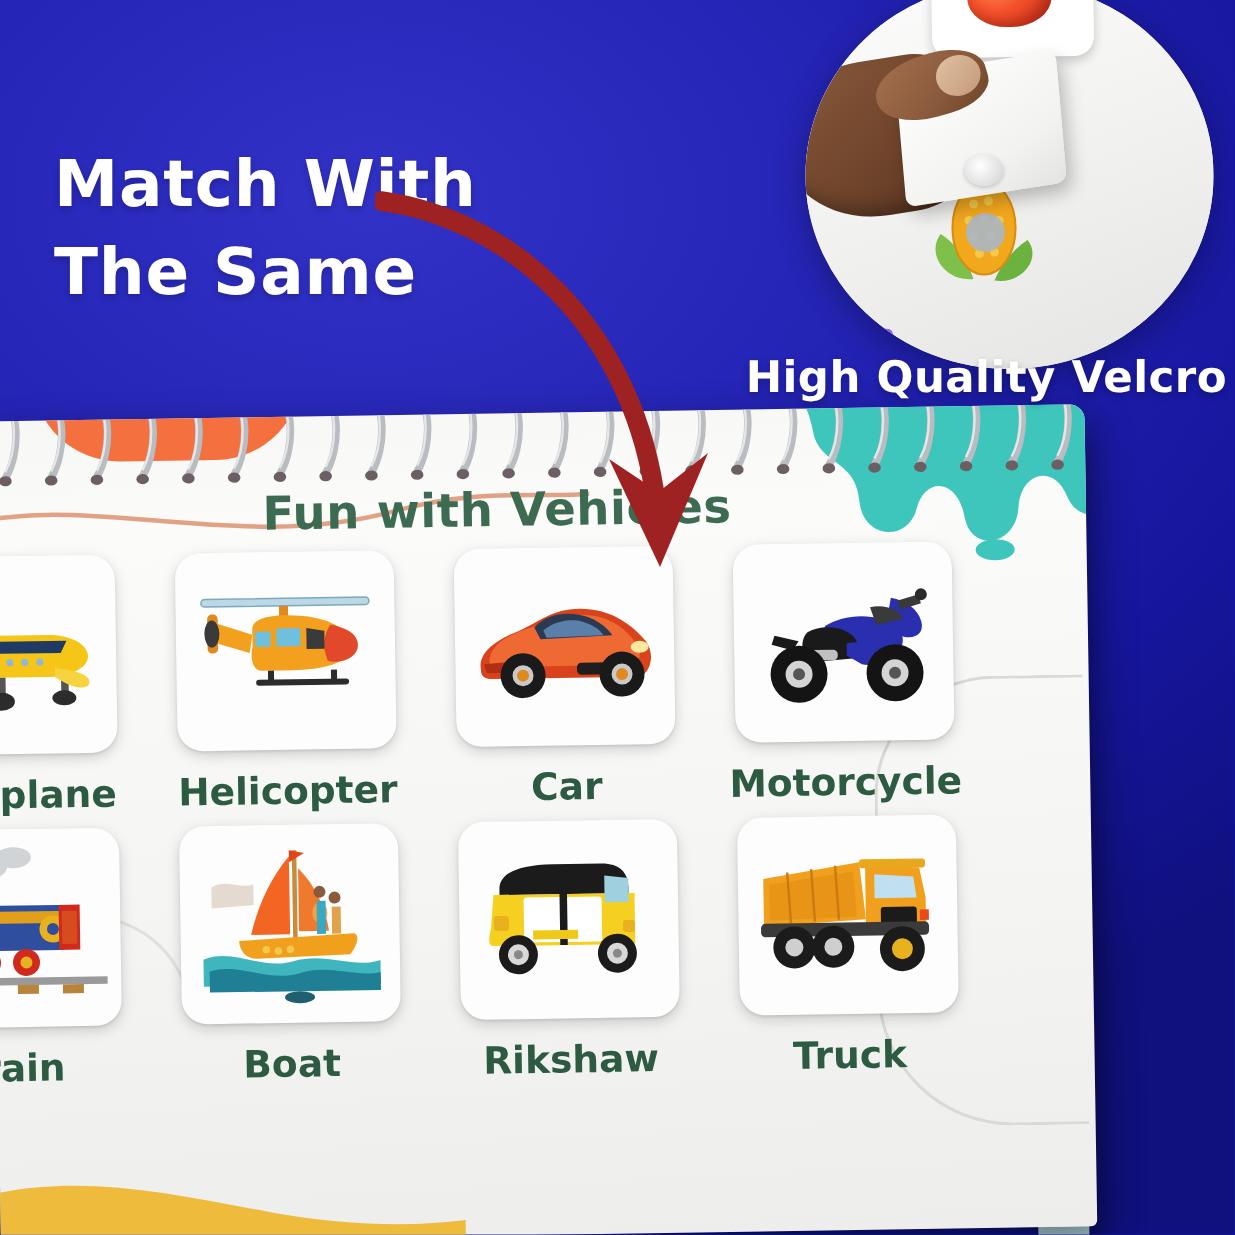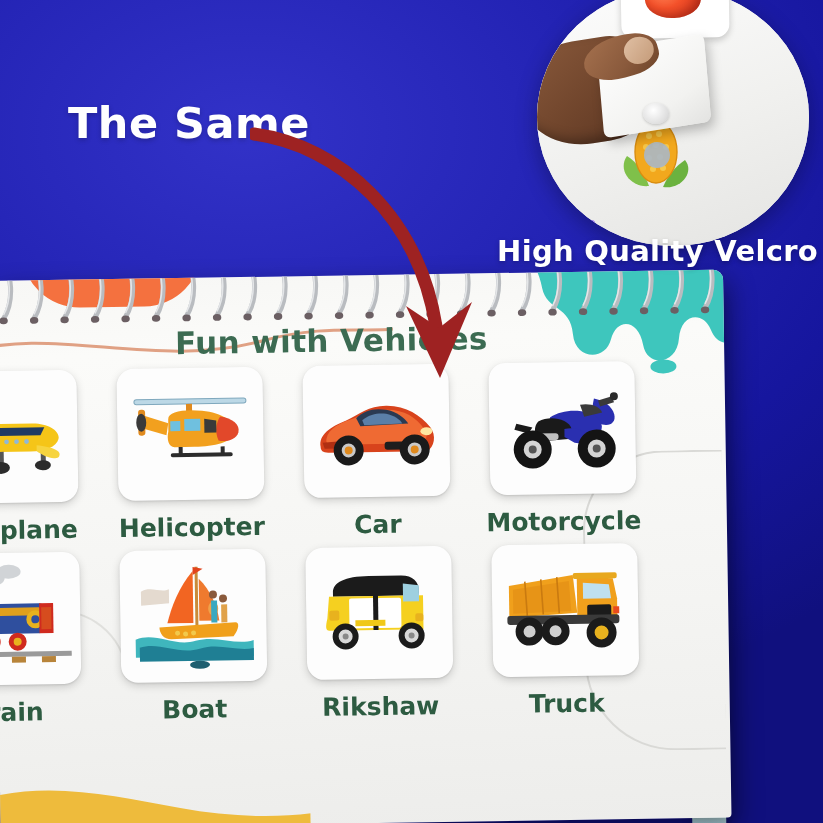--- a/index.html
+++ b/index.html
@@ -22,21 +22,21 @@
     position:absolute; left:36px; top:94px; width:330px;
     color:#ffffff;
     font-family:"DejaVu Sans", sans-serif;
     font-weight:bold;
     font-size:43px;
     line-height:1.38;
     letter-spacing:.5px;
     text-shadow:0 2px 5px rgba(0,0,0,.22);
     z-index:30;
   }
-  #headline .l2 { display:block;margin-left:32px; }
+  #headline .l2 { display:block; }
 
   
   #arrow { position:absolute; left:250px; top:120px; width:260px; height:270px; z-index:34; }
 
   
   #inset-wrap { position:absolute; left:537px; top:-12px; width:272px; height:258px; z-index:28; }
   #inset-circle {
     position:absolute; inset:0;
     border-radius:50%;
     background:#f4f4f2;
@@ -192,20 +192,21 @@
     font-family:"DejaVu Sans", sans-serif;
     white-space:nowrap;
   }
 </style>
 </head>
 <body>
 
 <div id="bg"></div>
 
 <div id="headline">
+  <span>Match With</span>
   <span class="l2">The Same</span>
 </div>
 
 <svg id="arrow" viewBox="0 0 260 270">
   <path d="M4 14 C 90 26, 168 96, 186 206" stroke="#9e2222" stroke-width="13" fill="none" stroke-linecap="round"></path>
   <path d="M156 186 L190 258 L222 182 L189 208 Z" fill="#9e2222"></path>
 </svg>
 
 <div id="inset-wrap">
   <div id="inset-circle">

